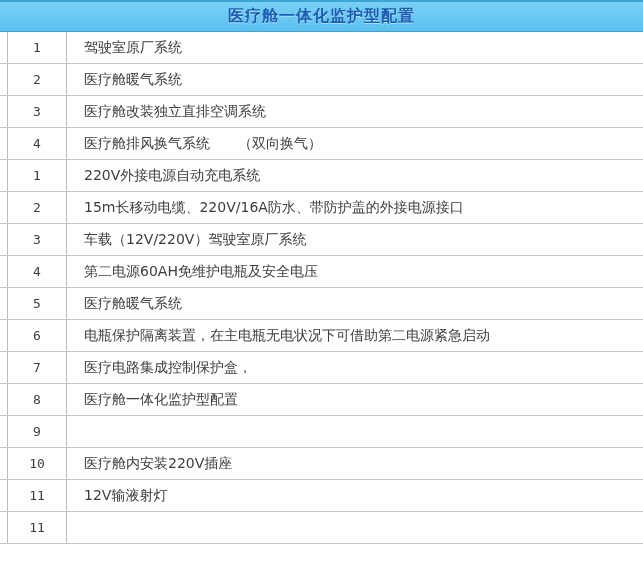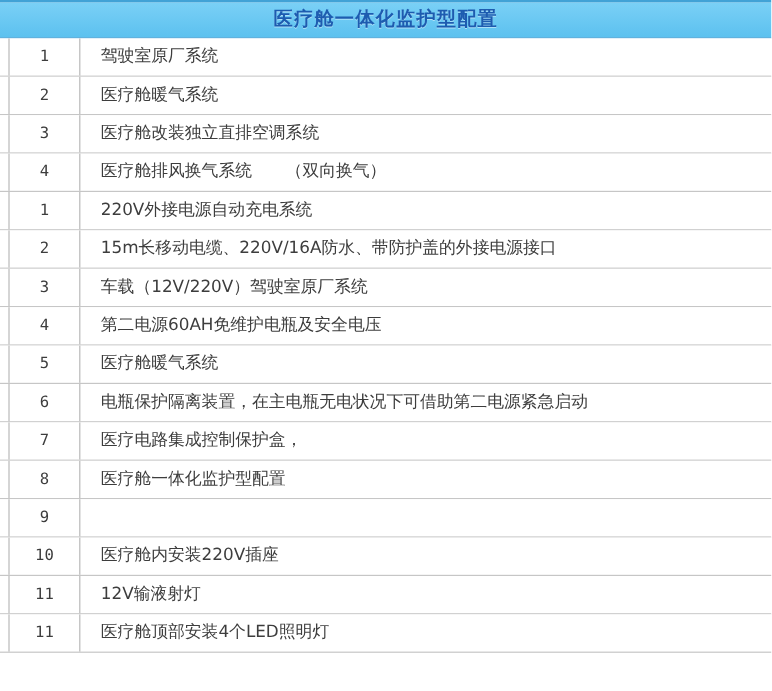--- a/index.html
+++ b/index.html
@@ -146,15 +146,14 @@
       <div class="txt">医疗舱内安装220V插座</div>
     </div>
     <div class="row">
       <div class="gutter"></div>
       <div class="num">11</div>
       <div class="txt">12V输液射灯</div>
     </div>
     <div class="row">
       <div class="gutter"></div>
       <div class="num">11</div>
-      <div class="txt">医疗舱顶部安装4个LED照明灯</div>
     </div>
   </div>
 
 </body></html>

